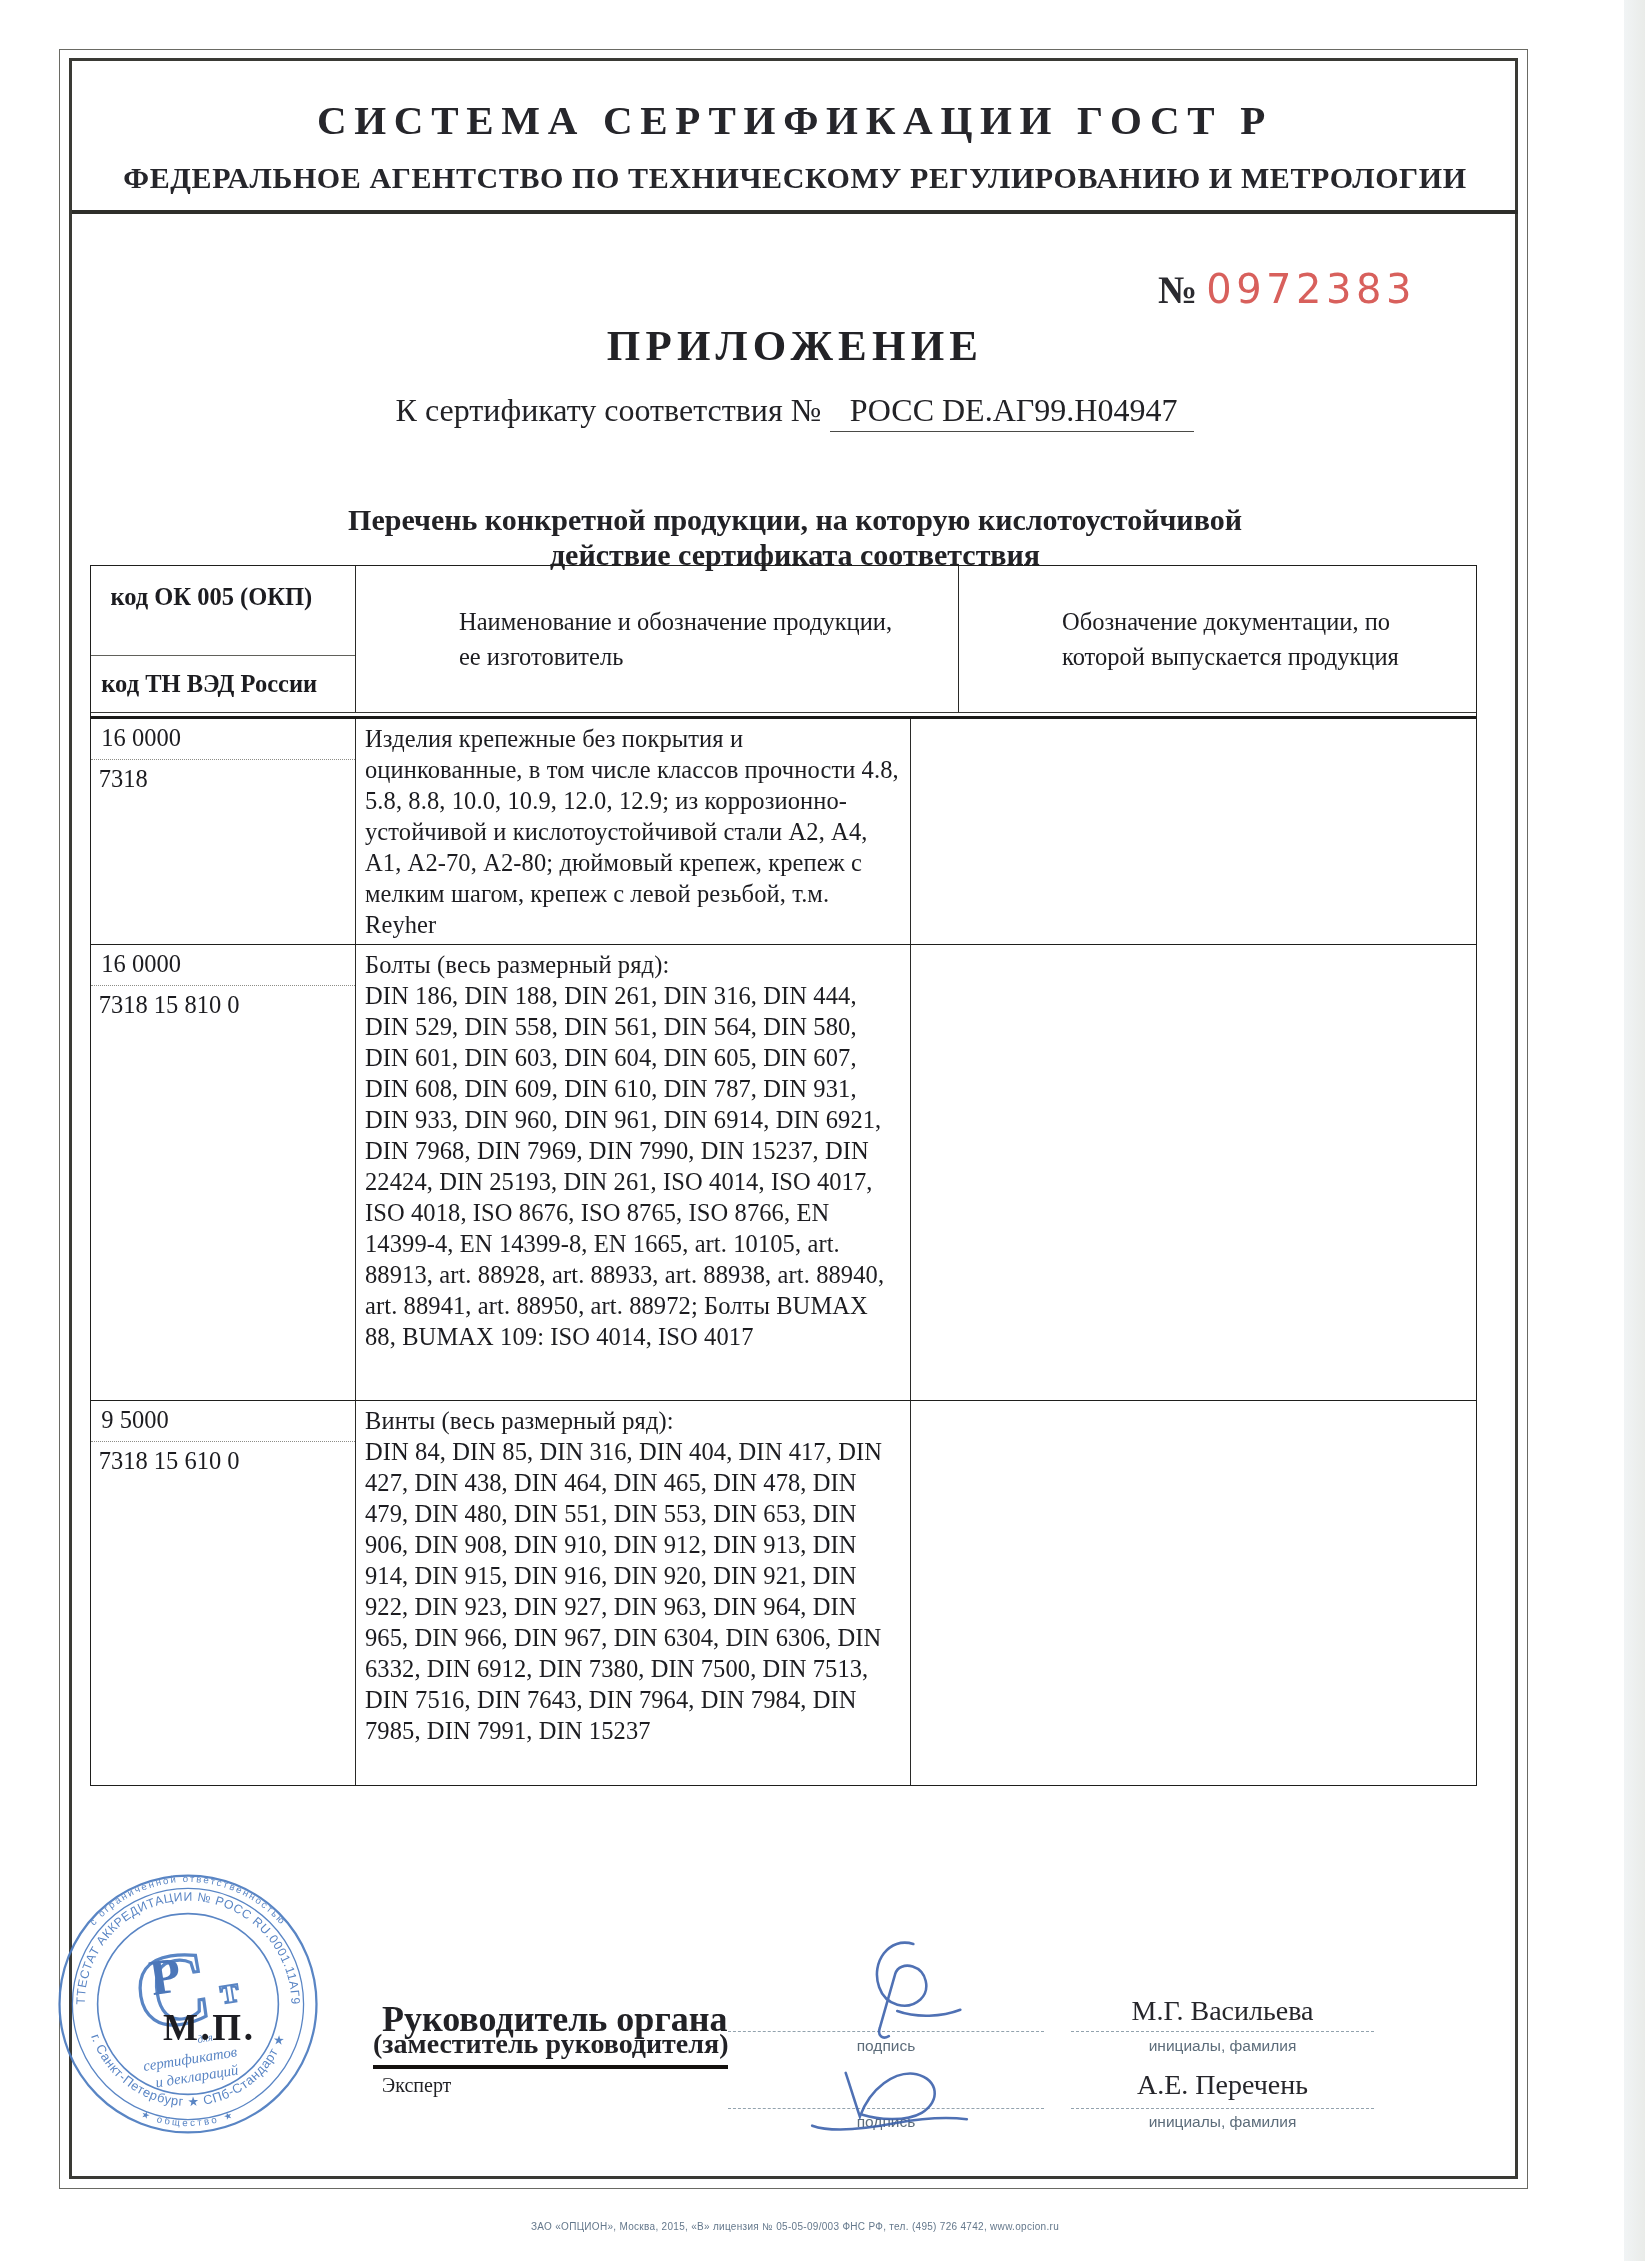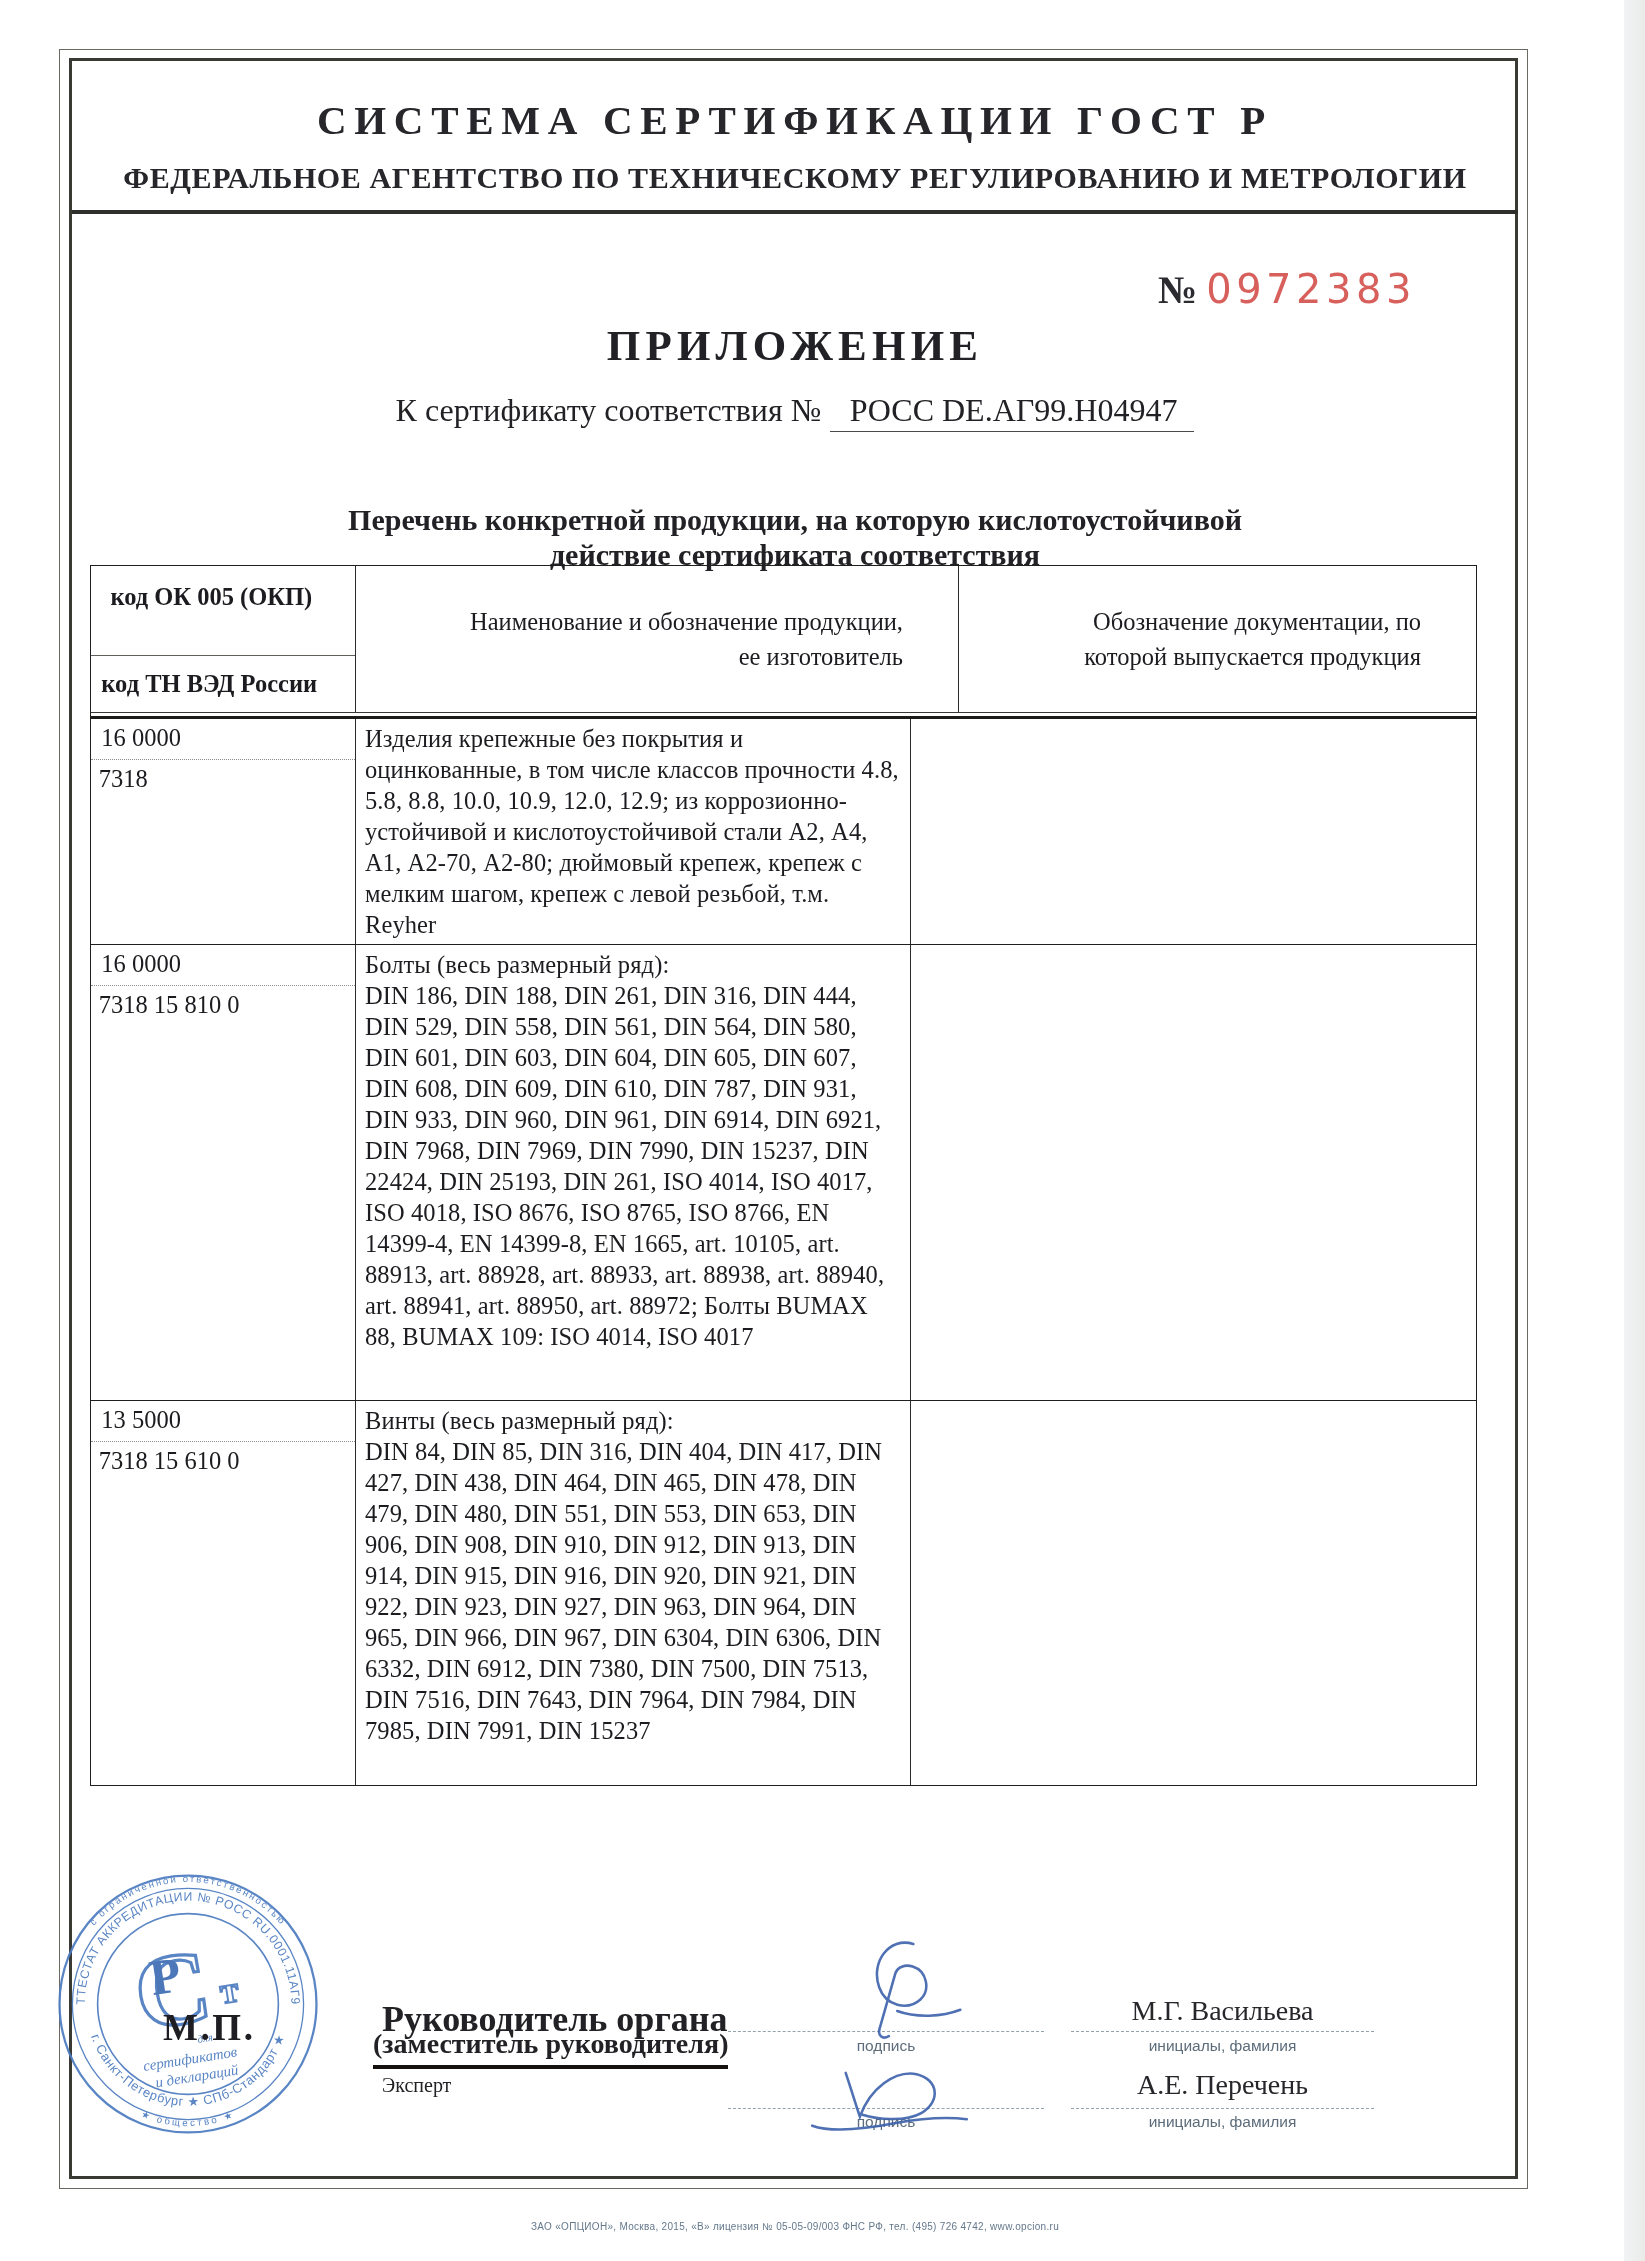--- a/index.html
+++ b/index.html
@@ -35,21 +35,21 @@
   
   .tbl{position:absolute; left:90px; top:565px; width:1387px;
     border:1.9px solid #1f1f1d; box-sizing:border-box; color:#1c1c20;}
   .row{display:grid; grid-template-columns:265px 555px 1fr; box-sizing:border-box;}
   .c{box-sizing:border-box; overflow:hidden;}
   .c1,.c2{border-right:1.3px solid #2a2a28;}
   .thead{height:146px;gap:48px;}
   .h1a{height:72px; padding:17px 9px 0 19.4px; font-size:24.5px; font-weight:bold;
     border-bottom:1.3px solid #61615b;}
   .h1b{padding:14px 9px 0 10.3px; font-size:24.5px; font-weight:bold;}
-  .hc{display:flex; align-items:center; justify-content:center; text-align:right;
+  .hc{display:flex; align-items:center; justify-content:center; text-align:left;
     font-size:24.5px; line-height:35px; padding:0 55px;}
   .hsep{height:3.2px; border-top:1.3px solid #3a3a36; border-bottom:3.2px solid #1b1b19;}
   .r1{height:225px;}
   .r2{height:456px; border-top:1.9px solid #1f1f1d;}
   .r3{height:385px; border-top:1.9px solid #1f1f1d;}
   .code-top{padding:5.2px 7.7px 6.5px 10.3px; font-size:24.5px;
     border-bottom:1.9px dotted #8d8d87;}
   .code-bot{padding:5.2px 7.7px; font-size:24.5px;}
   .name{padding:3.9px 7.7px 3.9px 9px; font-size:24.5px; line-height:31px;
     white-space:pre-line; letter-spacing:0.1px;}
@@ -138,21 +138,21 @@
         <div class="code-top">16 0000</div>
         <div class="code-bot">7318 15 810 0</div>
       </div>
       <div class="c c2 name">Болты (весь размерный ряд):
 DIN 186, DIN 188, DIN 261, DIN 316, DIN 444, DIN 529, DIN 558, DIN 561, DIN 564, DIN 580, DIN 601, DIN 603, DIN 604, DIN 605, DIN 607, DIN 608, DIN 609, DIN 610, DIN 787, DIN 931, DIN 933, DIN 960, DIN 961, DIN 6914, DIN 6921, DIN 7968, DIN 7969, DIN 7990, DIN 15237, DIN 22424, DIN 25193, DIN 261, ISO 4014, ISO 4017, ISO 4018, ISO 8676, ISO 8765, ISO 8766,  EN 14399-4, EN 14399-8, EN 1665, art. 10105, art. 88913, art. 88928, art. 88933, art. 88938, art. 88940,  art. 88941, art. 88950, art. 88972; Болты BUMAX 88, BUMAX 109: ISO 4014, ISO 4017</div>
       <div class="c c3 docs"></div>
     </div>
 
     <div class="row r3">
       <div class="c c1">
-        <div class="code-top">13 5000</div>
+        <div class="code-top">9 5000</div>
         <div class="code-bot">7318 15 610 0</div>
       </div>
       <div class="c c2 name">Винты (весь размерный ряд):
 DIN 84, DIN 85, DIN 316, DIN 404, DIN 417, DIN 427, DIN 438, DIN 464, DIN 465, DIN 478, DIN 479, DIN 480, DIN 551, DIN 553, DIN 653, DIN 906, DIN 908, DIN 910, DIN 912, DIN 913, DIN 914, DIN 915, DIN 916, DIN 920, DIN 921, DIN 922, DIN 923, DIN 927, DIN 963, DIN 964, DIN 965, DIN 966, DIN 967, DIN 6304, DIN 6306, DIN 6332, DIN 6912, DIN 7380, DIN 7500, DIN 7513, DIN 7516,  DIN 7643, DIN 7964, DIN 7984, DIN 7985, DIN 7991, DIN 15237</div>
       <div class="c c3 docs"></div>
     </div>
   </div>
 
   <svg class="seal-svg" width="266" height="266" viewBox="-206 -206 412 412">
     <defs>

